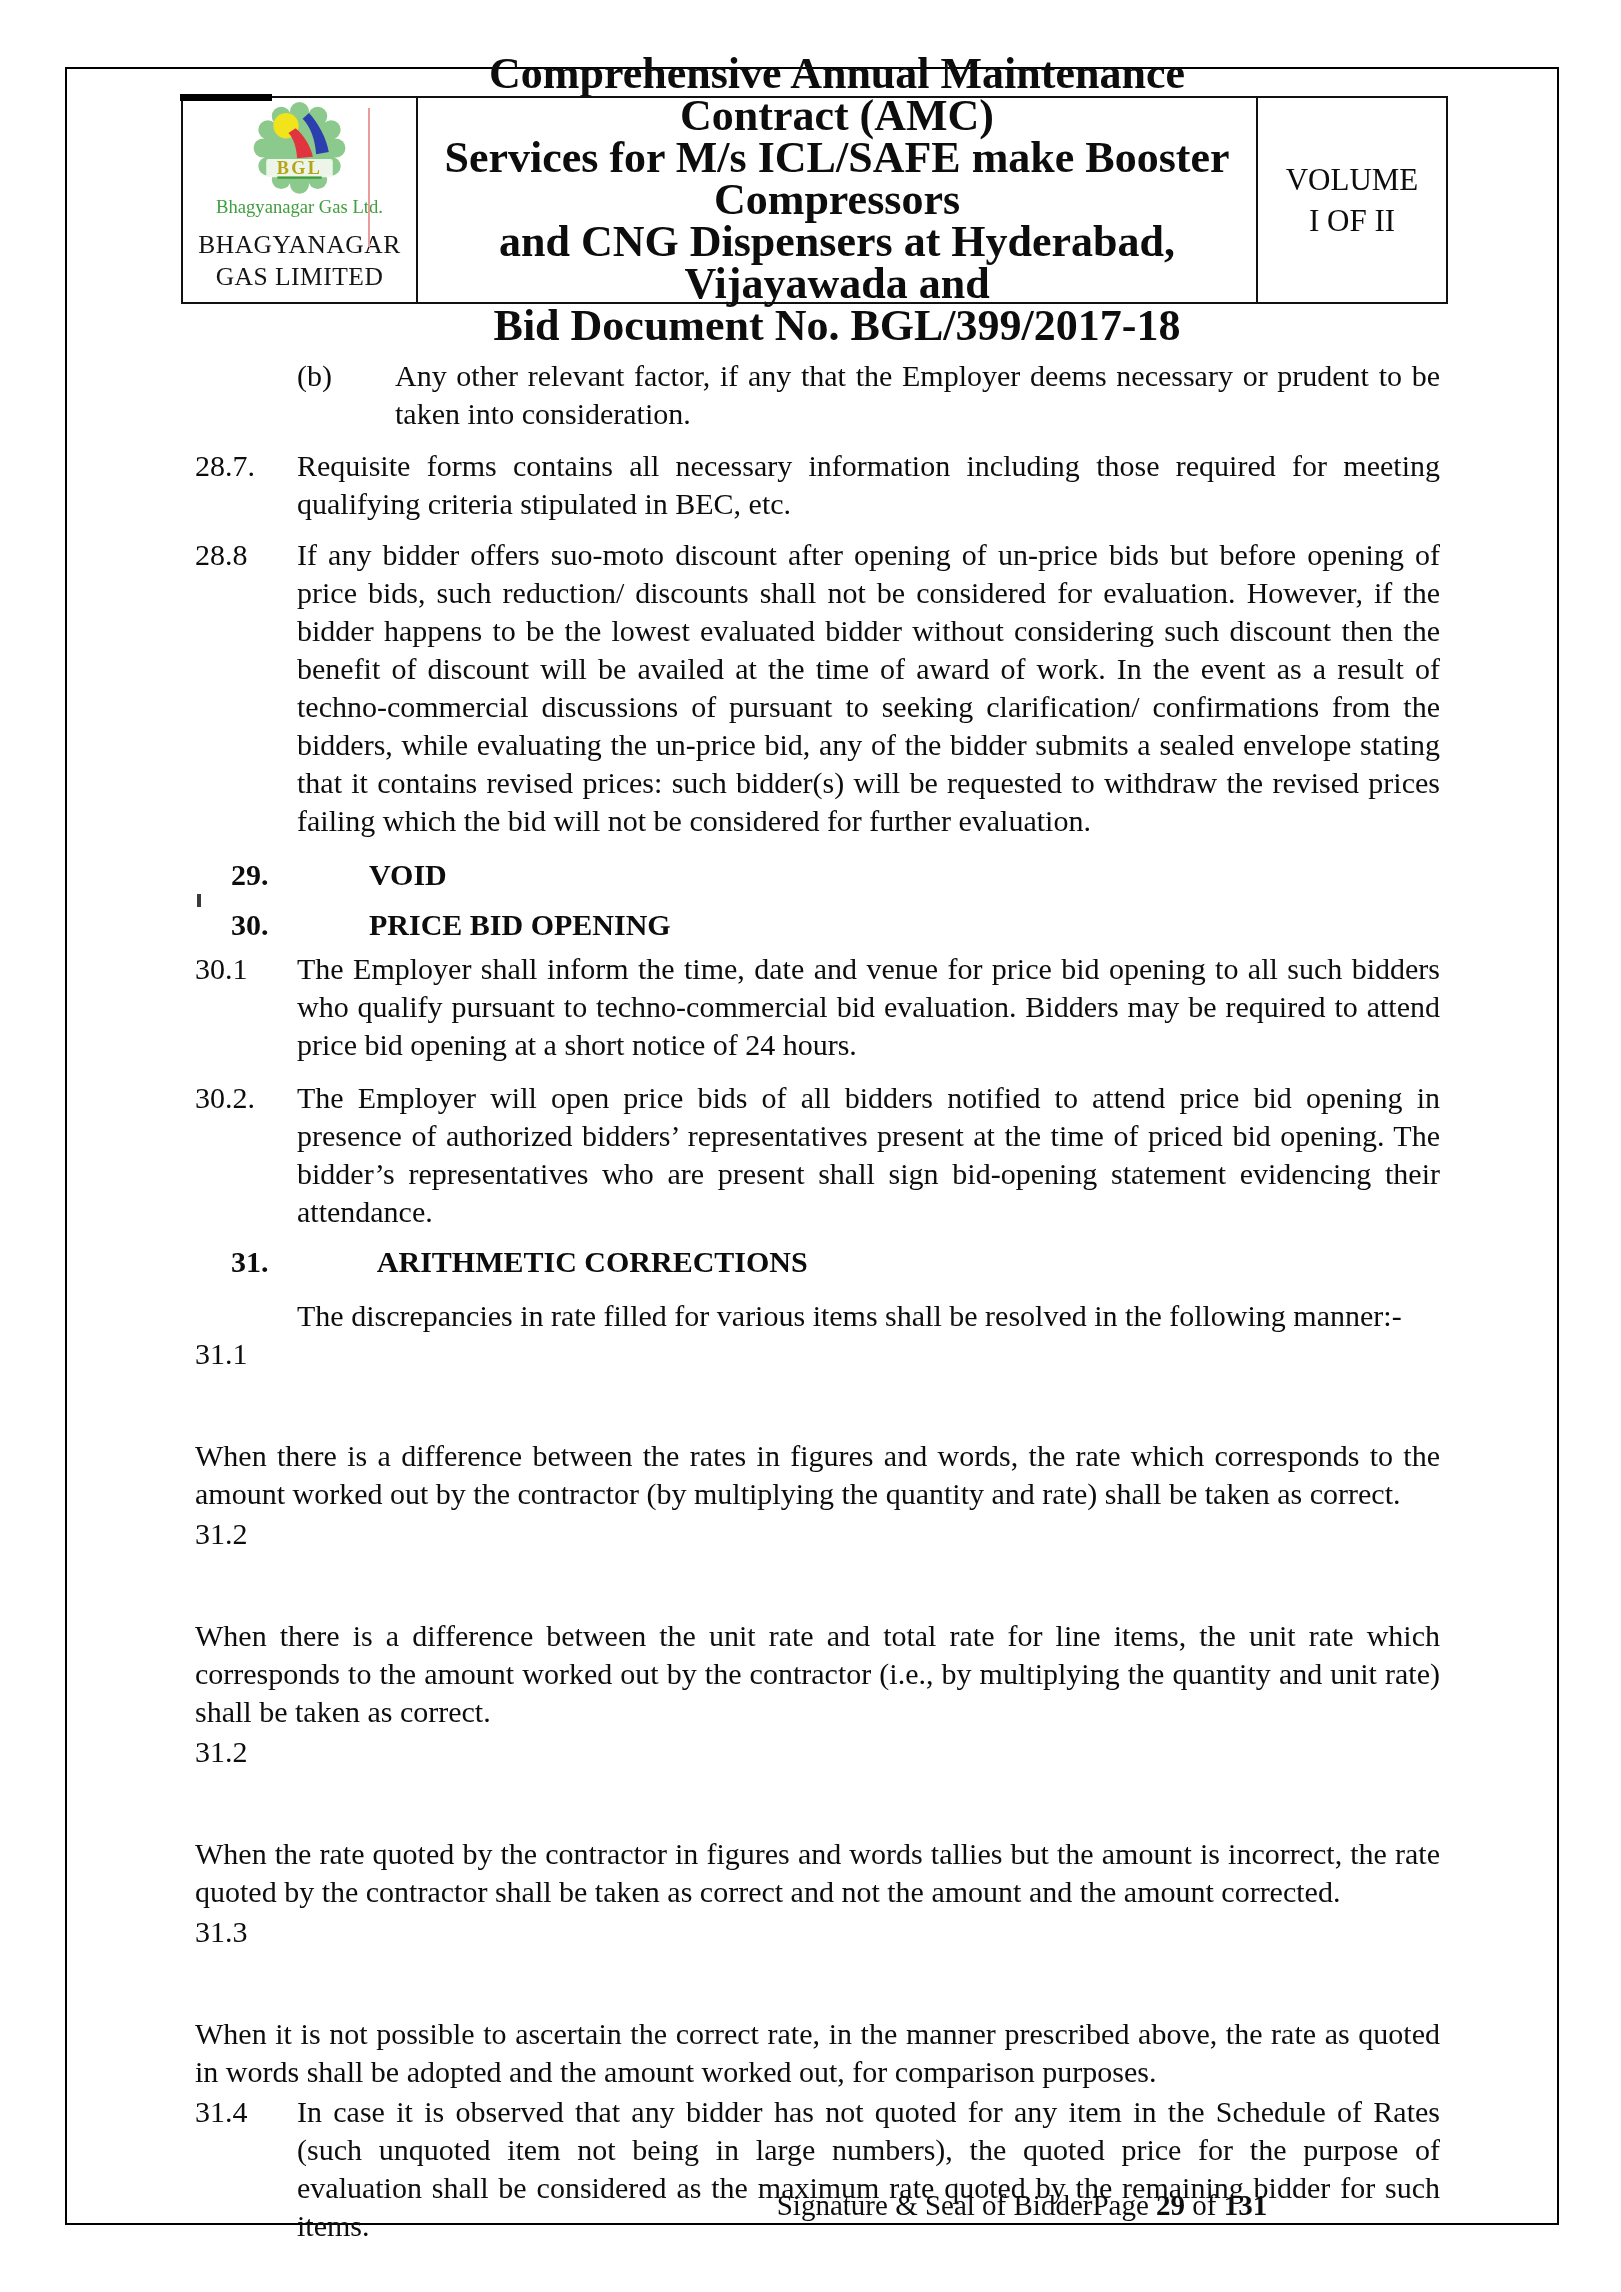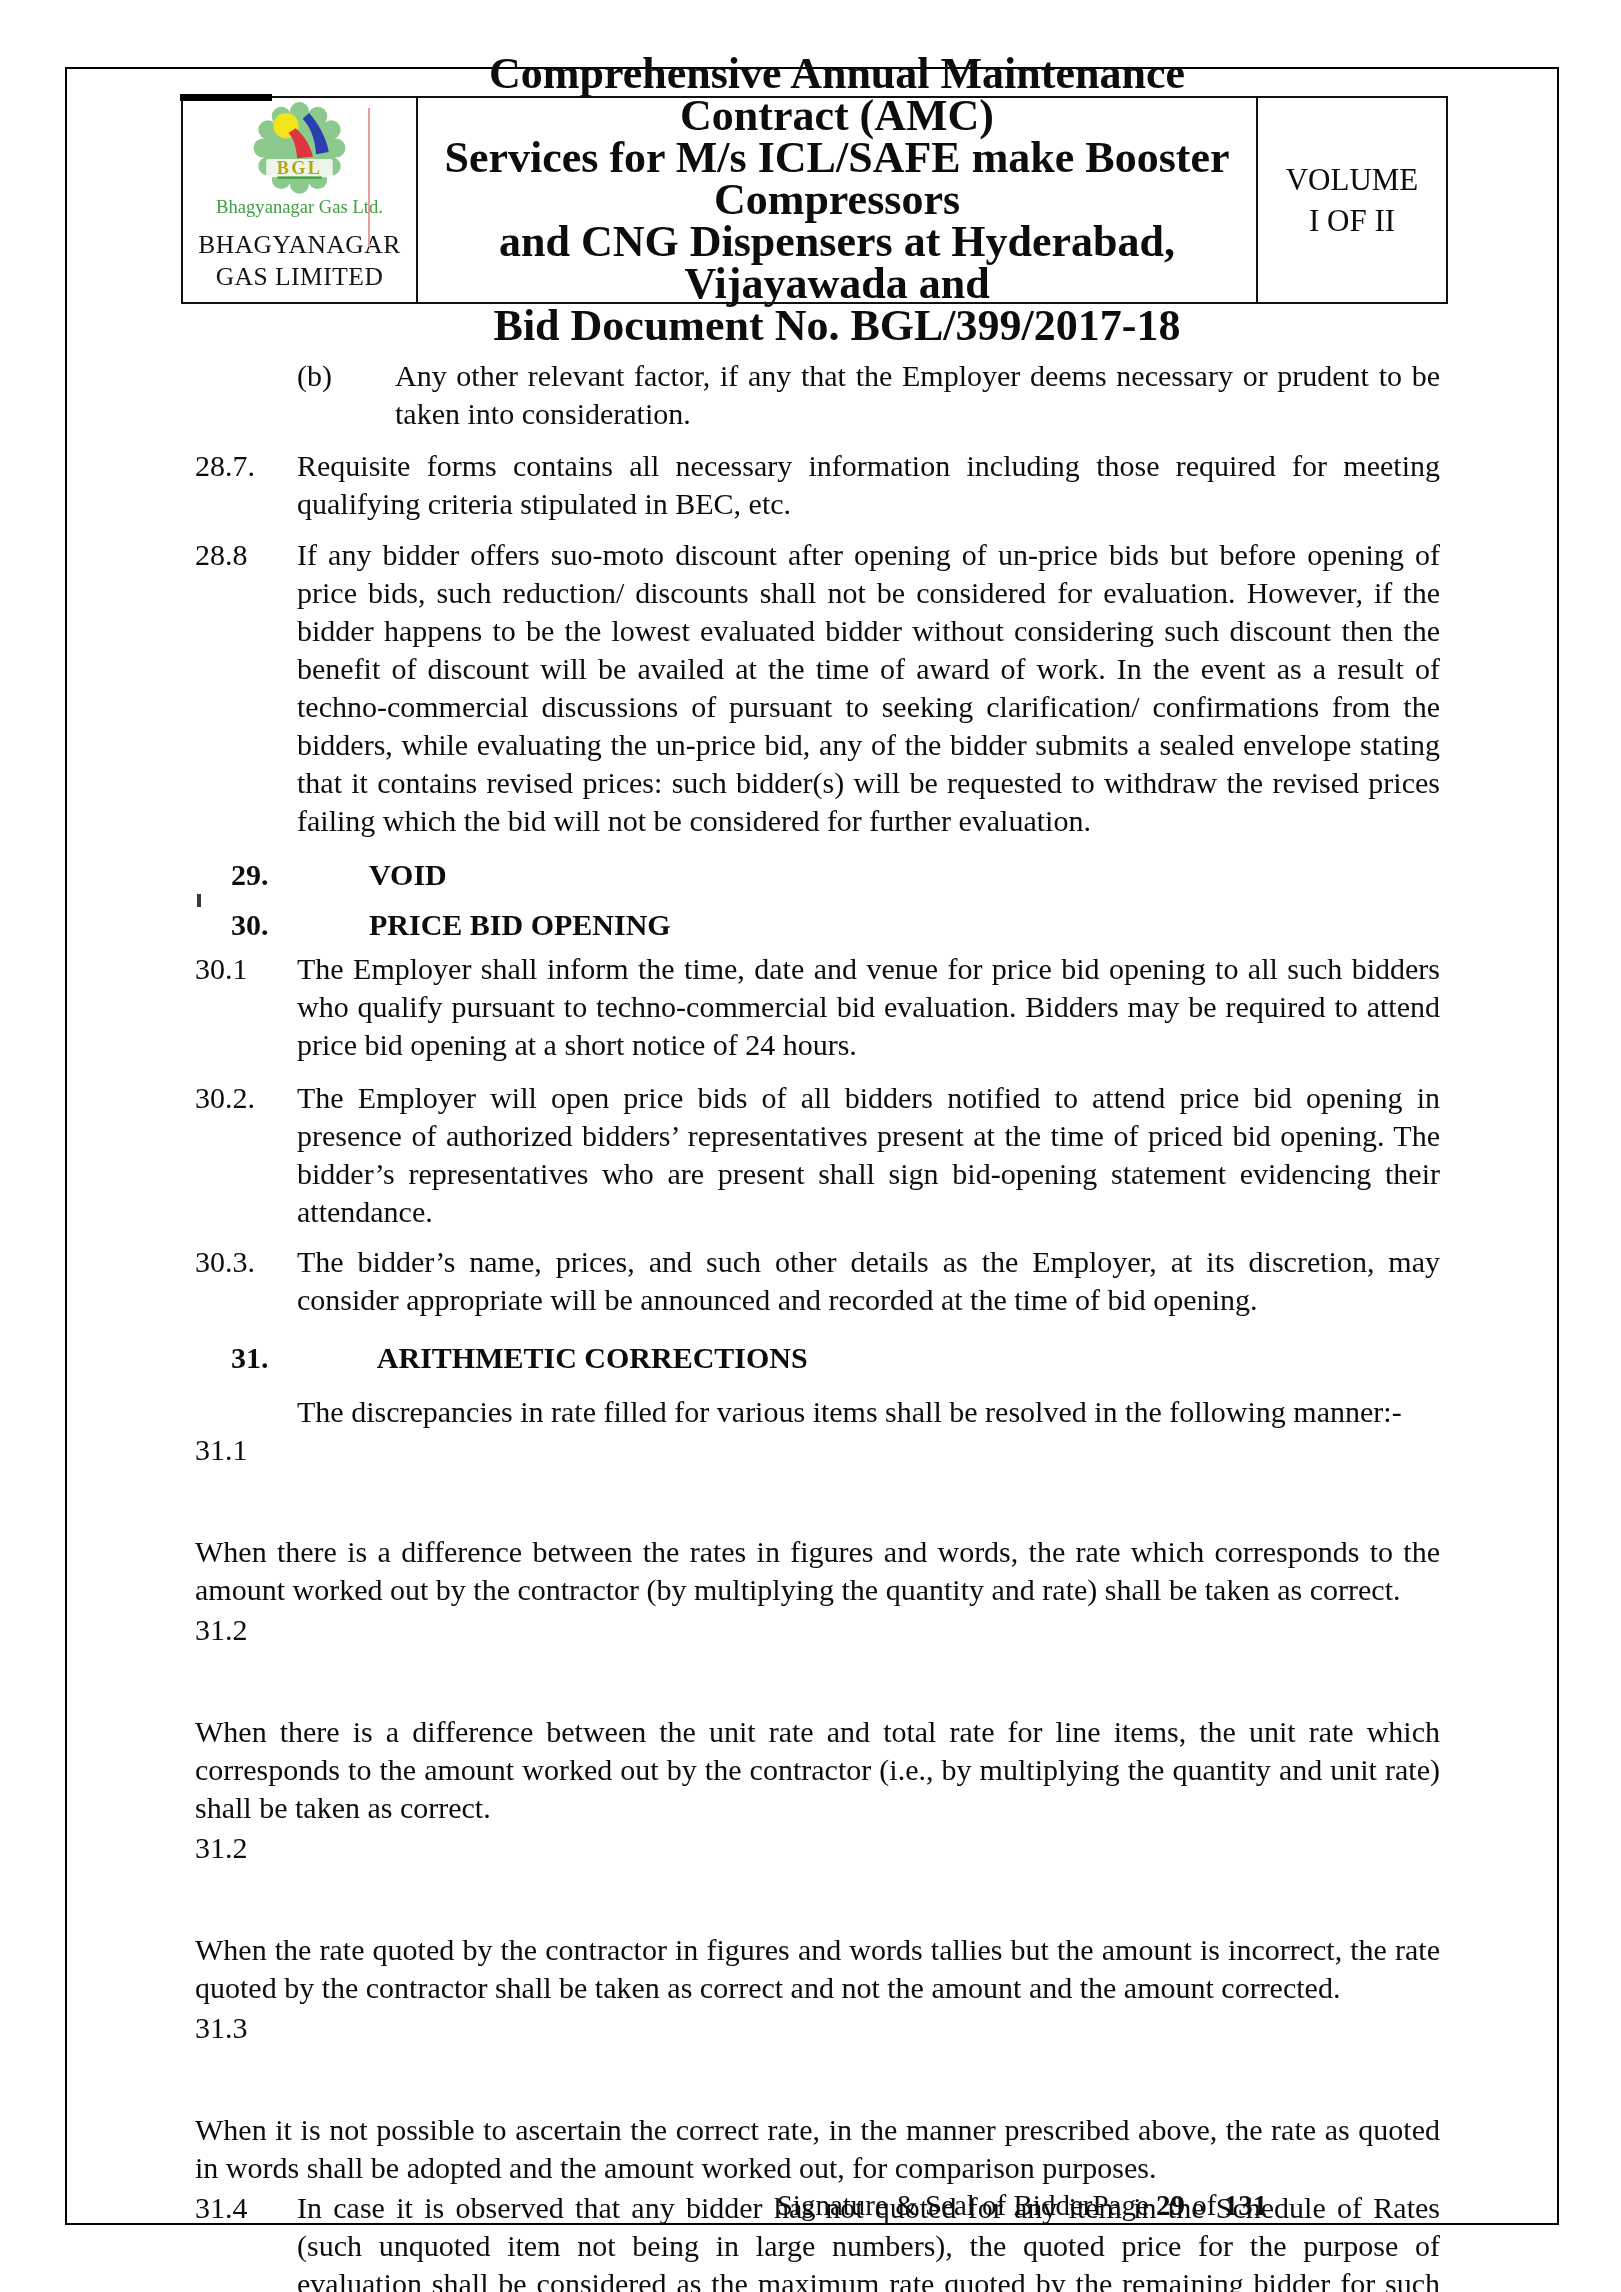--- a/index.html
+++ b/index.html
@@ -143,24 +143,20 @@
       <div class="row mb16">
         <span class="num">30.1</span>
         <div class="text">The Employer shall inform the time, date and venue for price bid opening to all such bidders who qualify pursuant to techno-commercial bid evaluation. Bidders may be required to attend price bid opening at a short notice of 24 hours.</div>
       </div>
 
       <div class="row mb12">
         <span class="num">30.2.</span>
         <div class="text">The Employer will open price bids of all bidders notified to attend price bid opening in presence of authorized bidders’ representatives present at the time of priced bid opening. The bidder’s representatives who are present shall sign bid-opening statement evidencing their attendance.</div>
       </div>
 
-      <div class="row mb20">
-        <span class="num">30.3.</span>
-        <div class="text">The bidder’s name, prices, and such other details as the Employer, at its discretion, may consider appropriate will be announced and recorded at the time of bid opening.</div>
-      </div>
 
       <div class="row heading h31 mb16">
         <span class="num">31.</span>
         <div class="text">ARITHMETIC CORRECTIONS</div>
       </div>
 
       <div class="row mb8">
         <span class="num"></span>
         <div class="text">The discrepancies in rate filled for various items shall be resolved in the following manner:-</div>
       </div>

